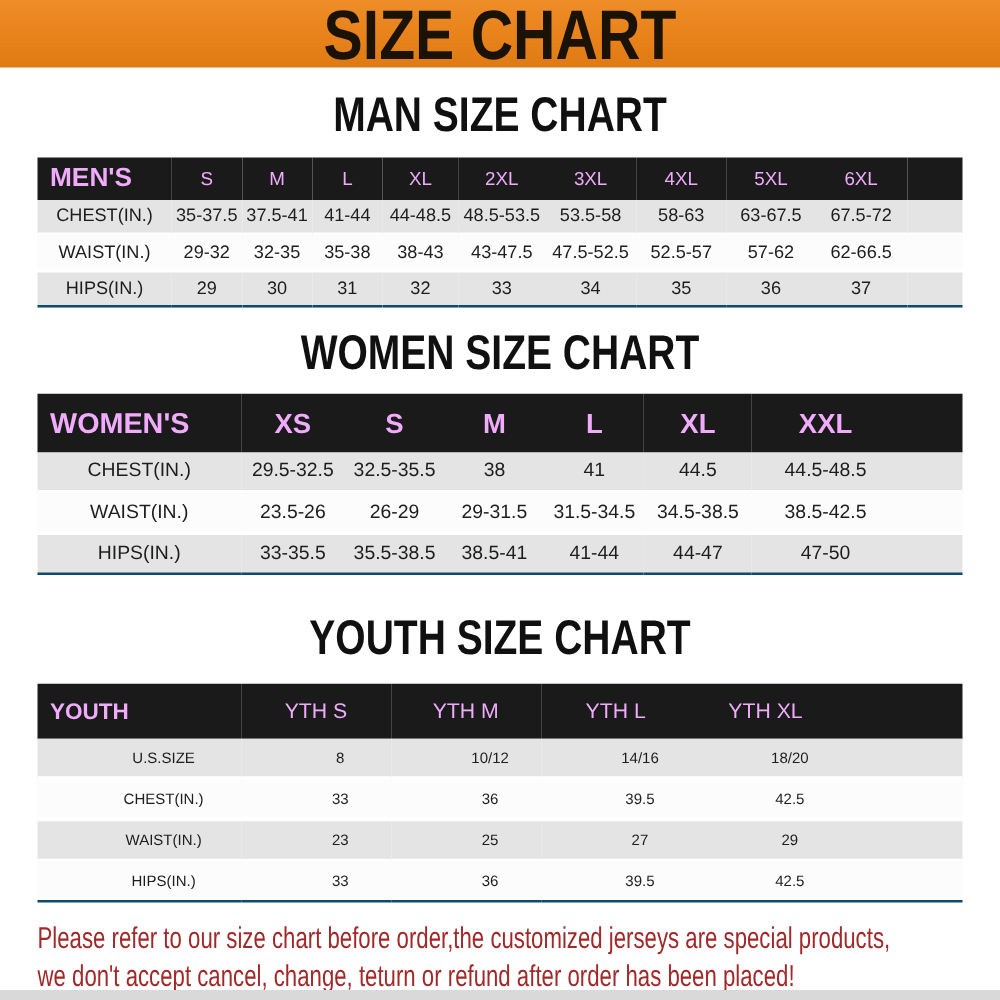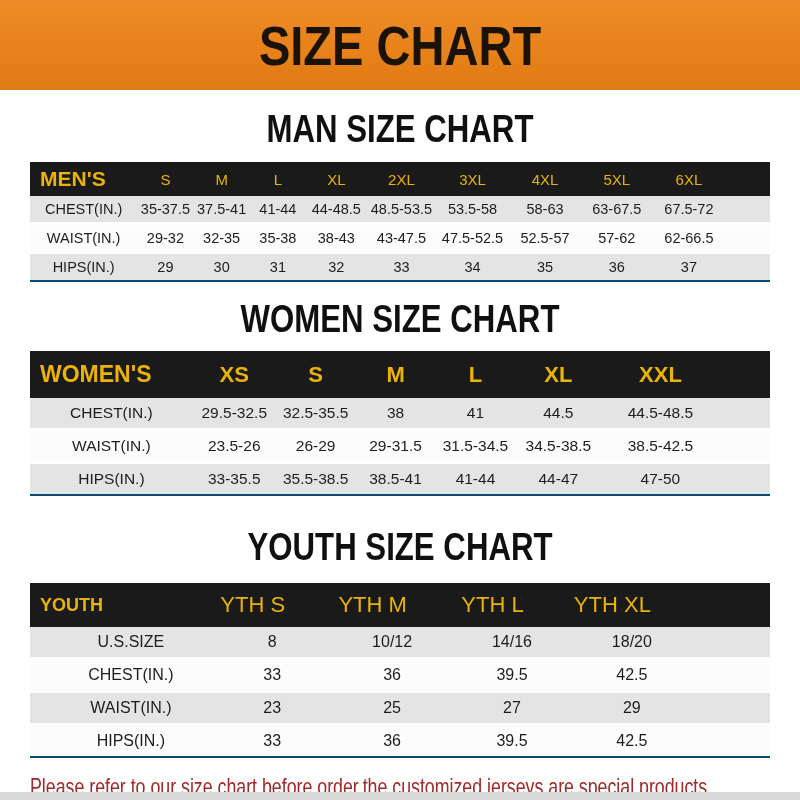--- a/index.html
+++ b/index.html
@@ -3,21 +3,21 @@
 <meta charset="utf-8">
 <style>
   html,body { margin:0; padding:0; }
   .page {
     width:800px; height:800px; position:relative; overflow:hidden;
     background:#ffffff;
     font-family:"Liberation Sans", sans-serif;
   }
   
   .banner {
-    height:90px; display:flex; align-items:center; justify-content:center;
+    height:54px; display:flex; align-items:center; justify-content:center;
     background:linear-gradient(180deg,#ee8d28 0%, #e8821a 55%, #df7b14 100%);
   }
   .banner-title {
     font-size:56px; font-weight:800; color:#1b1206; letter-spacing:0px;
     transform:scaleX(0.84); transform-origin:center; white-space:nowrap;
   }
   
   .section-title {
     display:block; text-align:center; margin:0; color:#101010;
     font-size:39px; font-weight:800; line-height:40px; height:40px;
@@ -25,43 +25,43 @@
   }
   #men-title   { margin-top:19px; margin-bottom:13px; }
   #women-title { margin-top:17px; margin-bottom:12px; }
   #youth-title { margin-top:31px; margin-bottom:16px; }
   
   .table-wrap { margin:0 30px; }
   table.size-table {
     width:100%; border-collapse:separate; border-spacing:0; table-layout:fixed;
   }
   table.size-table thead th {
-    background:#1a1a1a; color:#eab308; font-weight:normal; text-align:center;
+    background:#1a1a1a; color:#f0abfc; font-weight:normal; text-align:center;
     overflow:hidden; white-space:nowrap;
   }
   table.size-table thead th.tbl-label {
     text-align:left; padding-left:10px; font-weight:800;
   }
   table.size-table tbody td {
     text-align:center; color:#1d1d1d; border-bottom:3px solid #ffffff;
     white-space:nowrap; overflow:hidden;
   }
   table.size-table tbody tr:nth-child(odd) td { background:#e4e4e4; }
   table.size-table tbody tr:nth-child(even) td { background:#fcfcfc; }
   table.size-table tbody tr:last-child td { border-bottom:2px solid #0c4a6e; }
   
   table.men thead th { height:32px; font-size:15px; }
   table.men thead th.tbl-label { font-size:21px; }
   table.men tbody td { height:24px; font-size:14.5px; }
   table.women thead th { height:45px; font-size:22px;font-weight:bold; }
   table.women thead th.tbl-label { font-size:23px;margin-left:26px; }
   table.women tbody td { height:28px; font-size:15.5px; }
-  table.youth thead th { height:42px; font-size:22px; }
+  table.youth thead th { height:42px; font-size:17px; }
   table.youth thead th.tbl-label { font-size:18px; }
-  table.youth tbody td { height:28px; font-size:16px;padding-left:40px; }
+  table.youth tbody td { height:28px; font-size:12px;padding-left:40px; }
   
   .disclaimer { margin:13px 0 0 30px; }
   .disclaimer p {
     margin:0; font-size:24px; line-height:31px; white-space:nowrap;
     transform:scaleX(0.74); transform-origin:left center;
   }
   .bottom-strip {
     position:absolute; left:0; right:0; bottom:0; height:8px; background:#d9d9d9;
   }
 </style>

